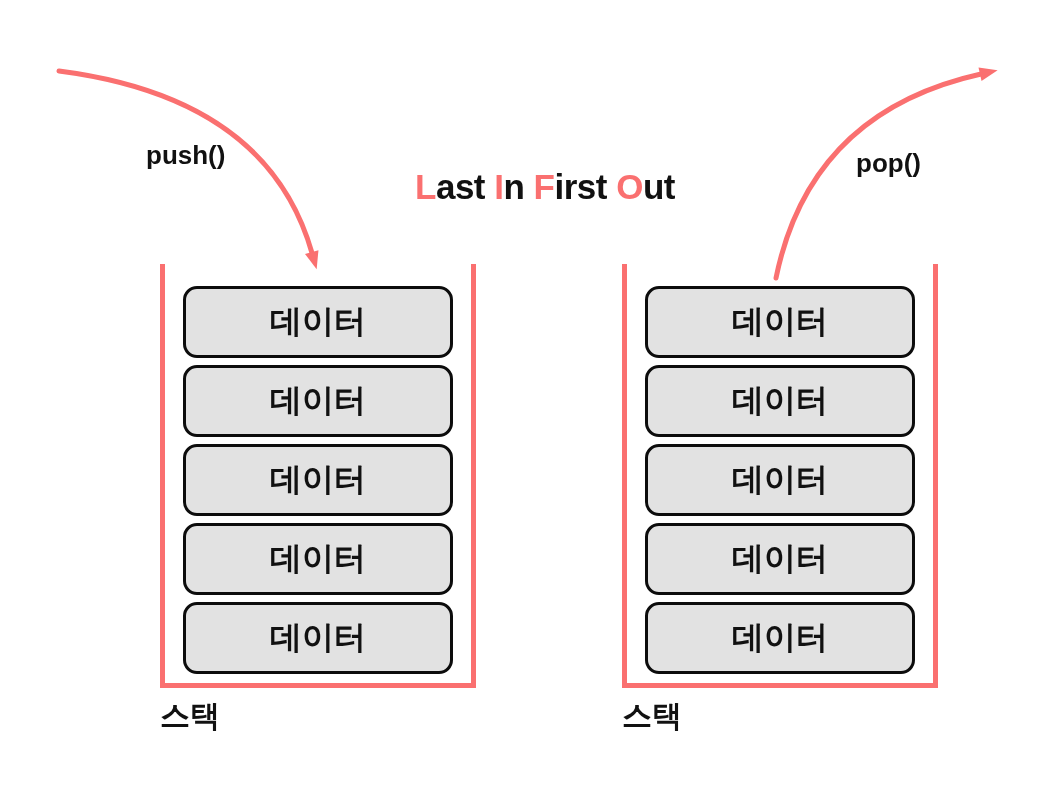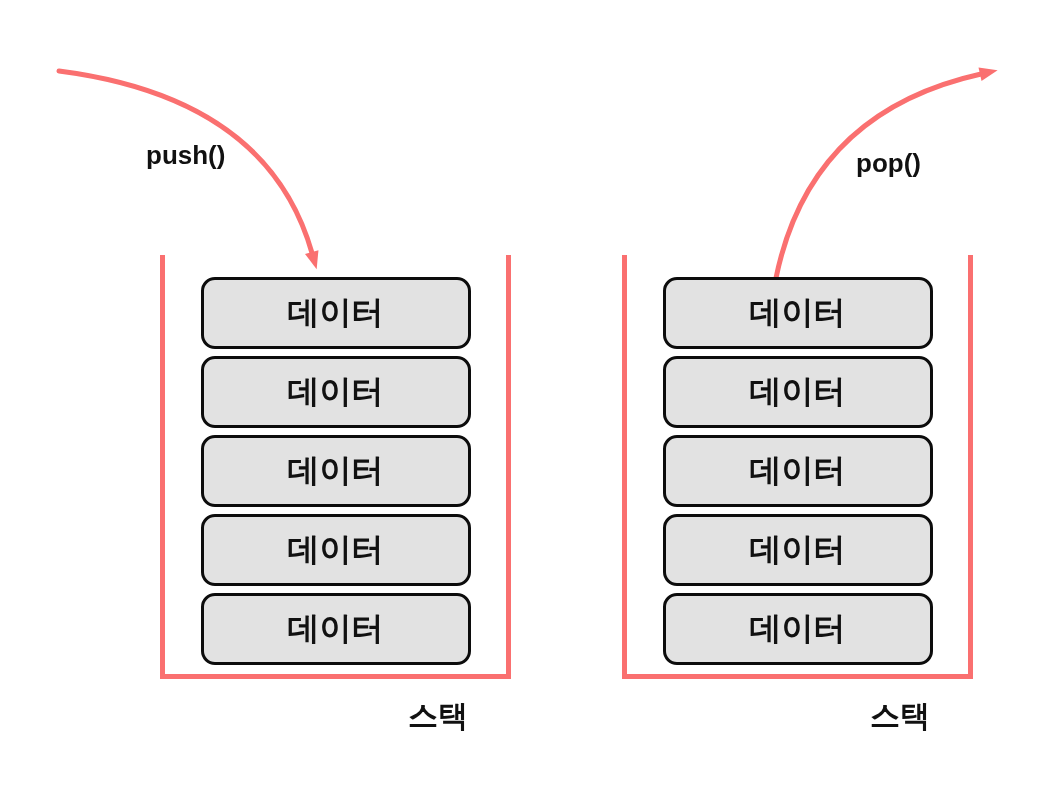--- a/index.html
+++ b/index.html
@@ -27,41 +27,41 @@
   }
   .op-label.push{left:146px;top:140px;}
   .op-label.pop{left:856px;top:148px;}
   .title{
     position:absolute;left:545px;top:167px;transform:translateX(-50%);
     font-size:35px;font-weight:700;letter-spacing:-0.5px;white-space:nowrap;
   }
   .title .accent-letter{color:var(--accent);}
   .title .plain-letters{color:var(--text);}
   .stack{
-    position:absolute;top:255px;width:351px;height:424px;
+    position:absolute;top:264px;width:316px;height:424px;
     border-left:5px solid var(--accent);
     border-right:5px solid var(--accent);
     border-bottom:5px solid var(--accent);
     box-sizing:border-box;
     padding-top:22px;
   }
   .stack.left{left:160px;}
   .stack.right{left:622px;}
   .data-box{
     width:270px;height:72px;margin:0 auto 7px auto;
     background:var(--box-fill);
     border:3px solid var(--box-border);
     border-radius:14px;
     box-sizing:border-box;
     display:flex;align-items:center;justify-content:center;
     font-size:32px;font-weight:700;color:var(--text);
   }
   .stack-label{
     position:absolute;top:696px;width:308px;
-    text-align:right;
+    text-align:left;
     font-size:30px;font-weight:700;color:var(--text);
   }
   .stack-label.left-label{left:160px;}
   .stack-label.right-label{left:622px;}
 </style>
 </head>
 <body>
 
 <div class="canvas">
 
@@ -71,20 +71,23 @@
         <path d="M1 3 L19 10 L1 17 Z" fill="#FA7070"></path>
       </marker>
     </defs>
     <path class="arrow-path" d="M 59 71 Q 268 98 312 253" marker-end="url(#ah)"></path>
     <path class="arrow-path" d="M 776 278 Q 810 112 981 74" marker-end="url(#ah)"></path>
   </svg>
 
   <div class="op-label push">push()</div>
   <div class="op-label pop">pop()</div>
 
+  <div class="title">
+    <span class="accent-letter">L</span><span class="plain-letters">ast </span><span class="accent-letter">I</span><span class="plain-letters">n </span><span class="accent-letter">F</span><span class="plain-letters">irst </span><span class="accent-letter">O</span><span class="plain-letters">ut</span>
+  </div>
 
   <div class="stack left">
     <div class="data-box">데이터</div>
     <div class="data-box">데이터</div>
     <div class="data-box">데이터</div>
     <div class="data-box">데이터</div>
     <div class="data-box">데이터</div>
   </div>
 
   <div class="stack right">

